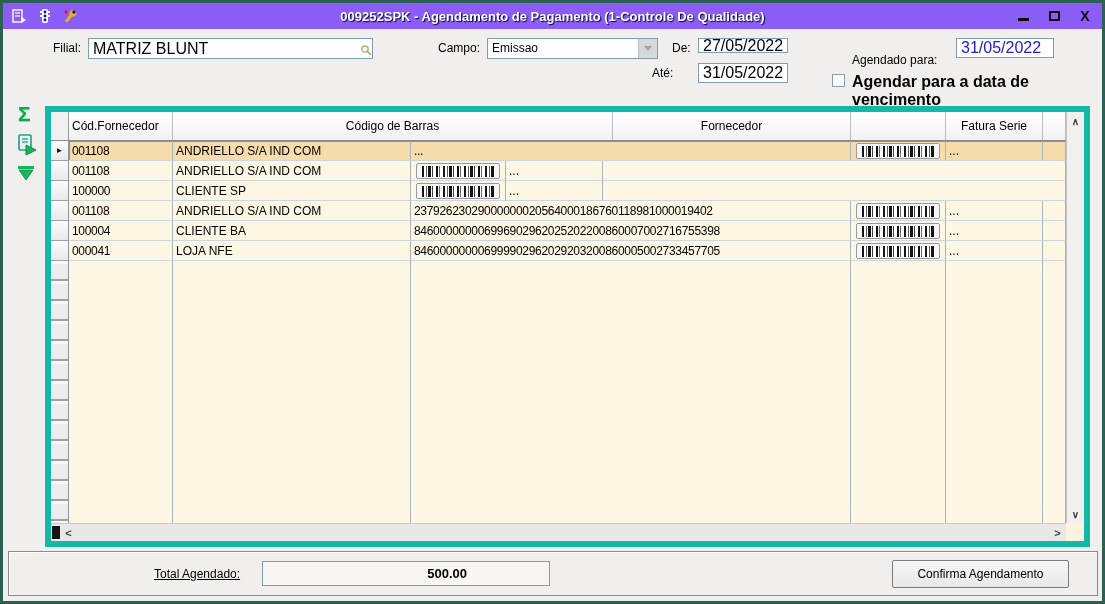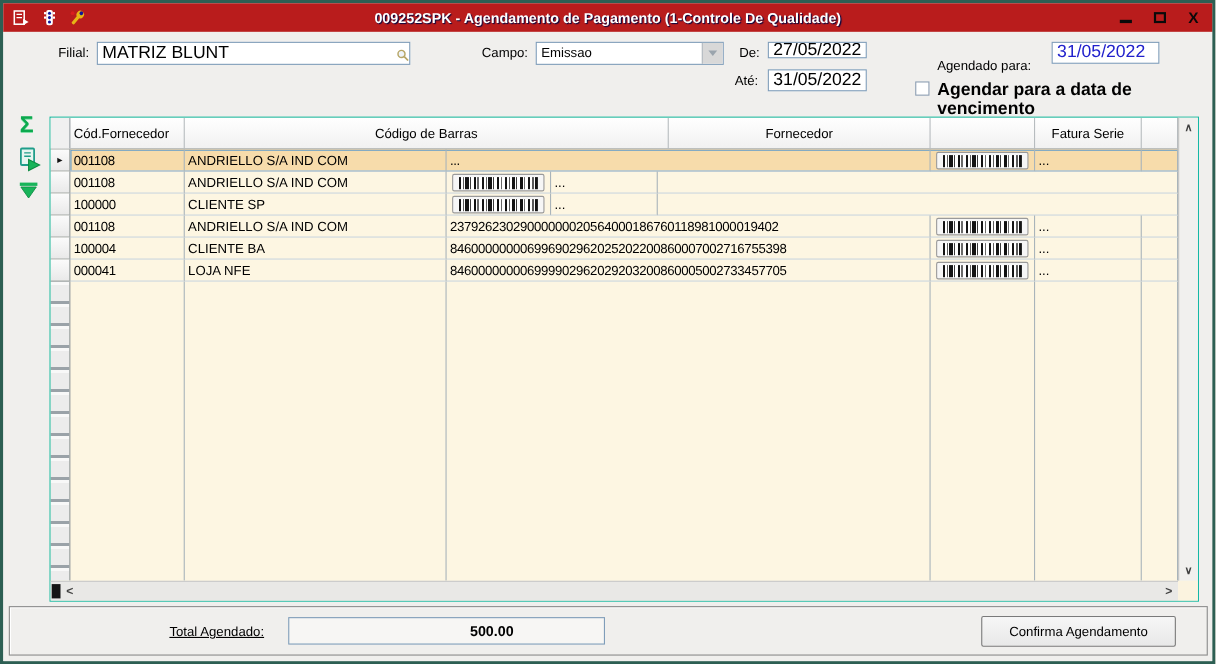--- a/index.html
+++ b/index.html
@@ -2,21 +2,21 @@
 <html><head>
 <meta charset="utf-8">
 <style>
   * { margin:0; padding:0; box-sizing:border-box; }
   html,body { width:1105px; height:604px; }
   body { font-family:"Liberation Sans", sans-serif; font-size:12px; color:#000; background:#c9c9c9; }
 
   .window { position:relative; width:1105px; height:604px; border:3px solid #2d5f53; background:#f0efed; }
 
   
-  .titlebar { position:relative; height:26px; background:#b91c1c; display:flex; align-items:center; }
+  .titlebar { position:relative; height:26px; background:#8b5cf6; display:flex; align-items:center; }
   .tb-icons { display:flex; align-items:center; gap:9px; padding-left:7px; z-index:2; }
   .tb-icon { width:17px; height:17px; display:flex; align-items:center; justify-content:center; }
   .tb-title { position:absolute; left:0; right:0; text-align:center; color:#fff; font-weight:bold; font-size:13px; text-shadow:1px 1px 1px #020640; }
   .tb-controls { position:absolute; right:10px; top:0; height:26px; display:flex; align-items:center; gap:17px; z-index:2; }
   .ctl { width:14px; height:14px; display:flex; align-items:center; justify-content:center; cursor:pointer; }
   .ctl-min-bar { width:11px; height:3px; background:#0a0a0a; margin-top:6px; }
   .ctl-max-box { width:11px; height:10px; border:2px solid #0a0a0a; }
   .ctl-close { color:#0a0a0a; font-weight:bold; font-size:14px; line-height:14px; }
 
   
@@ -37,21 +37,21 @@
   .sel-arrow { width:0; height:0; border-left:4px solid transparent; border-right:4px solid transparent; border-top:5px solid #9aa4ad; }
 
   .chk { position:absolute; left:829px; top:45px; width:13px; height:13px; border:1px solid #8a9cb0; background:#fff; }
   .chk-lbl { position:absolute; left:849px; top:44px; font-weight:bold; font-size:16px; }
 
   
   .side-icon { position:absolute; cursor:pointer; }
   .sigma { left:15px; top:73px; font-size:21px; font-weight:bold; color:#0ca94e; text-shadow:0 1px 0 #7fe0a8; }
 
   
-  .grid { position:absolute; left:42px; top:77px; width:1045px; height:441px; border:1px solid #14b8a6; background:#fdf6e2; }
+  .grid { position:absolute; left:42px; top:77px; width:1045px; height:441px; border:6px solid #14b8a6; background:#fdf6e2; }
   .grid-content { position:absolute; left:0; top:0; right:18px; bottom:18px; display:flex; flex-direction:column; overflow:hidden; }
 
   .ghead { height:29px; display:flex; background:linear-gradient(#ffffff,#f1f1f1); border-bottom:1px solid #848c92; flex:none; }
   .ghead .hcell { border-right:1px solid #b7bcbf; font-size:12px; display:flex; align-items:center; padding:0 3px; white-space:nowrap; overflow:hidden; }
   .hstub { width:18px; background:#f0f0f0; border-right:1px solid #979ea3; }
   .h-left { justify-content:flex-start; }
   .h-center { justify-content:center; }
 
   .w-c1{width:104px;flex:none;} .w-c2{width:238px;flex:none;} .w-c3{width:440px;flex:none;}
   .w-c4{width:95px;flex:none;} .w-c5{width:97px;flex:none;} .w-c6{flex:1;}
@@ -159,21 +159,21 @@
     <div class="select">
       <span class="sel-txt">Emissao</span>
       <span class="sel-btn">
           <span class="sel-arrow"></span>
         </span>
     </div>
 
     <span class="lbl" style="left:669px; top:12px;">De:</span>
     <input class="fld" style="left: 695px; top: 9px; width: 90px; height: 15px;" value="27/05/2022">
 
-    <span class="lbl" style="left:665px; top:37px;">Até:</span>
+    <span class="lbl" style="left:649px; top:37px;">Até:</span>
     <input class="fld" style="left: 695px; top: 34px; width: 90px; height: 20px;" value="31/05/2022">
 
     <span class="lbl" style="left:849px; top:24px;">Agendado para:</span>
     <input class="fld blue-text" style="left: 953px; top: 9px; width: 98px; height: 20px;" value="31/05/2022">
 
     <div class="chk"></div>
     <span class="chk-lbl">Agendar para a data de vencimento</span>
 
     <div class="side-icon sigma"><span>Σ</span></div>
     <div class="side-icon" style="left:13px; top:104px;">

